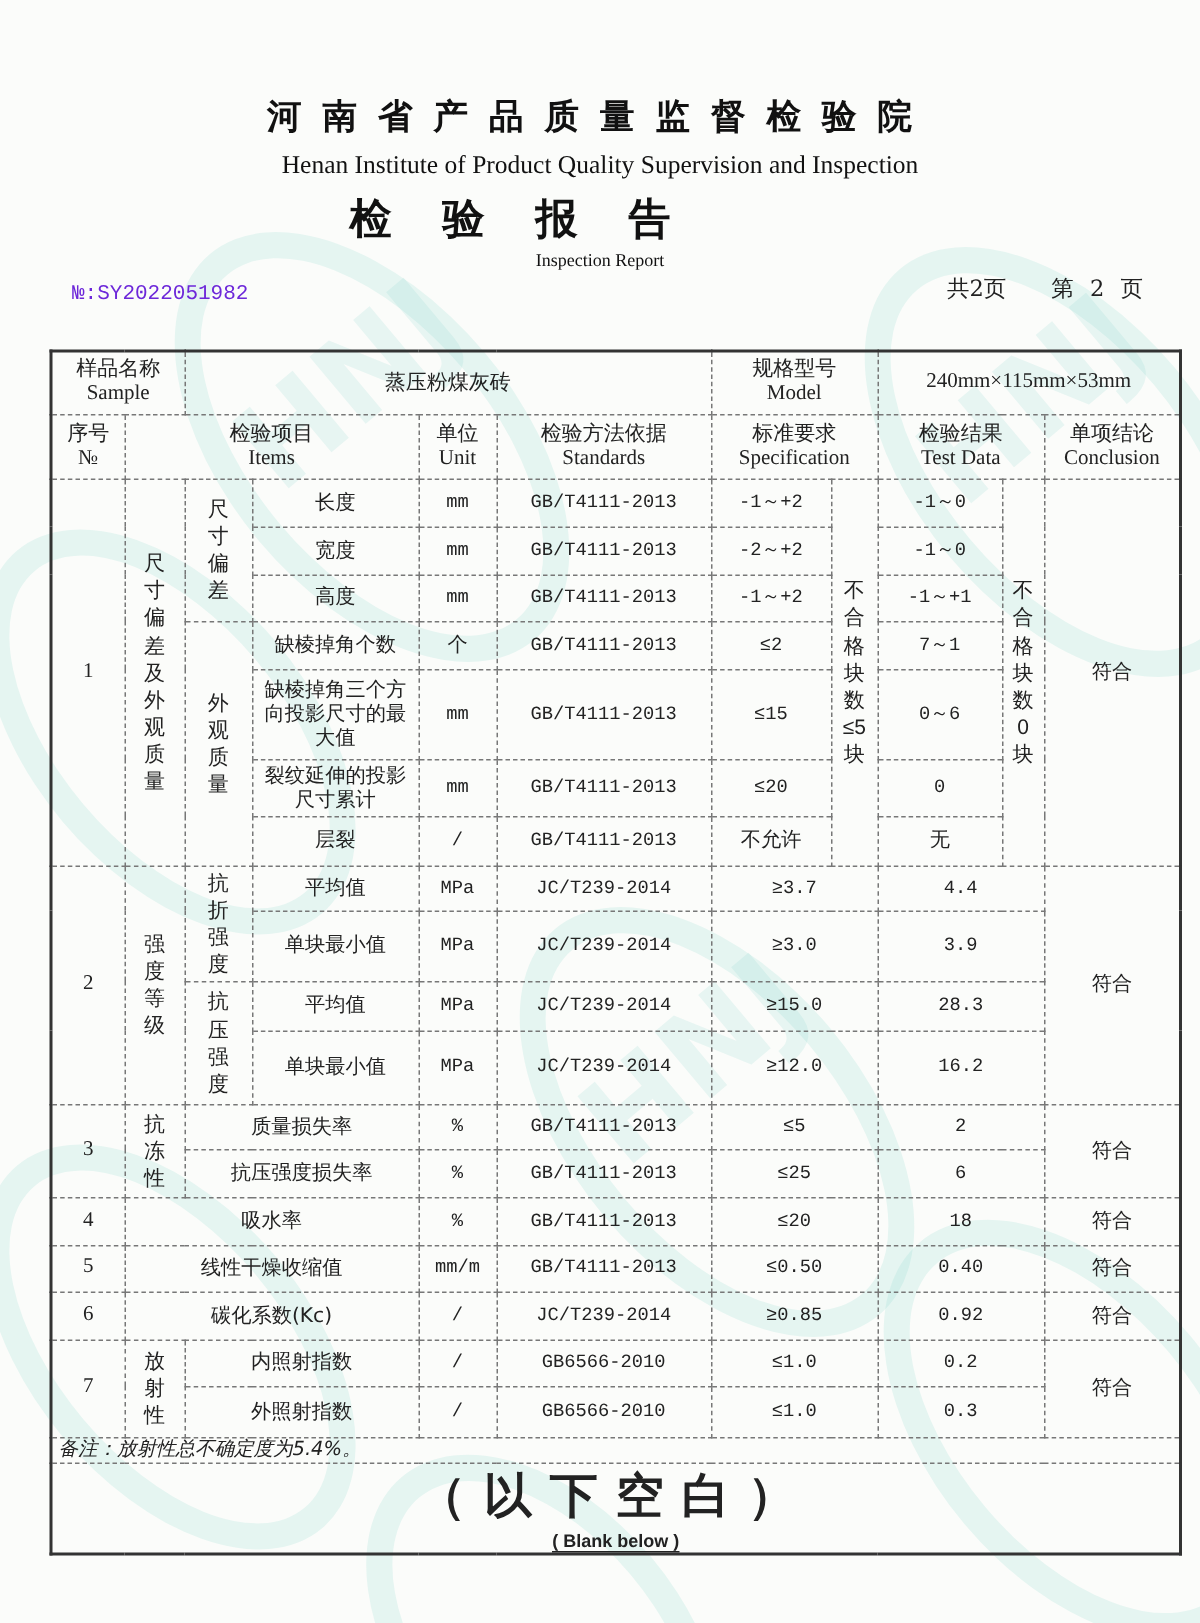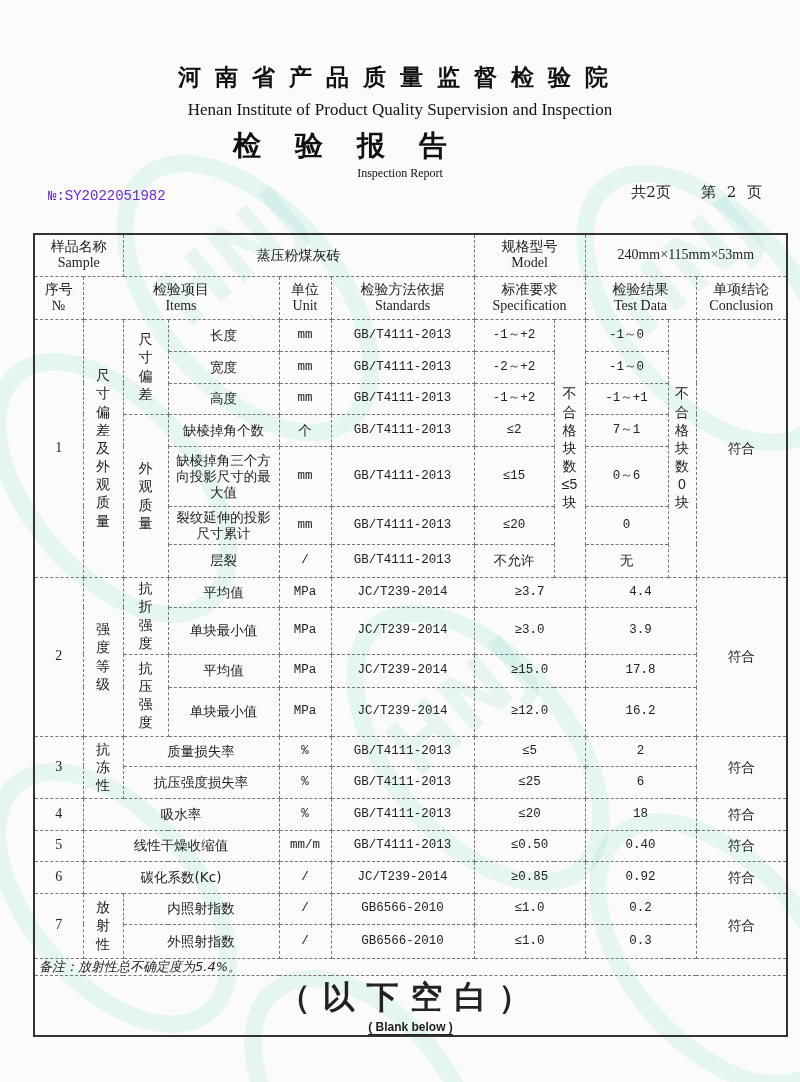--- a/index.html
+++ b/index.html
@@ -215,21 +215,21 @@
     <td class="mono">JC/T239-2014</td>
     <td colspan="2" class="mono">≥3.0</td>
     <td colspan="2" class="mono">3.9</td>
   </tr>
   <tr style="height:33px">
     <td rowspan="2"><span class="vtxt">抗压强度</span></td>
     <td class="cn">平均值</td>
     <td class="mono">MPa</td>
     <td class="mono">JC/T239-2014</td>
     <td colspan="2" class="mono">≥15.0</td>
-    <td colspan="2" class="mono">17.8</td>
+    <td colspan="2" class="mono">28.3</td>
   </tr>
   <tr style="height:49px">
     <td class="cn">单块最小值</td>
     <td class="mono">MPa</td>
     <td class="mono">JC/T239-2014</td>
     <td colspan="2" class="mono">≥12.0</td>
     <td colspan="2" class="mono">16.2</td>
   </tr>
 
   <tr style="height:30px">

